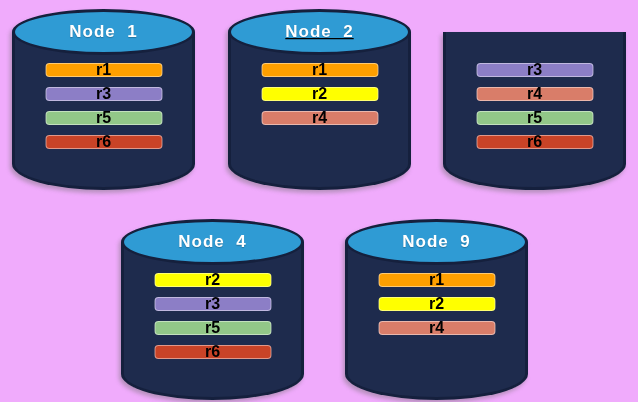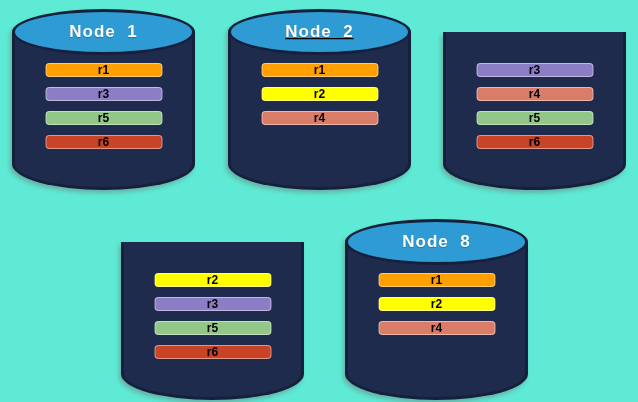--- a/index.html
+++ b/index.html
@@ -5,21 +5,21 @@
   html, body {
     margin: 0;
     padding: 0;
     background: #ffffff;
     font-family: "Liberation Sans", sans-serif;
   }
   #canvas {
     position: relative;
     width: 638px;
     height: 402px;
-    background: #5eead4;
+    background: #f0abfc;
     overflow: hidden;
   }
   .node {
     position: absolute;
     width: 183px;
     height: 181px;
     filter: drop-shadow(-2px 3px 2px rgba(110,110,110,0.45));
   }
   .cyl-body {
     position: absolute;
@@ -71,21 +71,21 @@
     box-sizing: border-box;
     border-radius: 4px;
     border: 1px solid rgba(255,255,255,0.45);
     display: flex;
     align-items: center;
     justify-content: center;
   }
   .bar-label {
     color: #000000;
     font-weight: bold;
-    font-size: 12px;
+    font-size: 16px;
     line-height: 12px;
   }
 </style>
 </head>
 <body>
 
 <div id="canvas">
   <div class="node" style="left: 12px; top: 9px;">
     <div class="cyl-body" style="background: rgb(30, 43, 77); border-color: rgb(21, 32, 61);"></div>
     <div class="cyl-top" style="background: rgb(47, 155, 212); border-color: rgb(21, 32, 61);">
@@ -138,40 +138,43 @@
           <span class="bar-label">r5</span>
         </div>
         <div class="bar" style="background: rgb(201, 67, 39);">
           <span class="bar-label">r6</span>
         </div>
       </div>
   </div>
 
   <div class="node" style="left: 121px; top: 219px;">
     <div class="cyl-body" style="background: rgb(30, 43, 77); border-color: rgb(21, 32, 61);"></div>
+    <div class="cyl-top" style="background: rgb(47, 155, 212); border-color: rgb(21, 32, 61);">
+      <span class="node-title">Node  4</span>
+    </div>
     <div class="bars">
         <div class="bar" style="background: rgb(255, 255, 0);">
           <span class="bar-label">r2</span>
         </div>
         <div class="bar" style="background: rgb(140, 126, 198);">
           <span class="bar-label">r3</span>
         </div>
         <div class="bar" style="background: rgb(146, 199, 136);">
           <span class="bar-label">r5</span>
         </div>
         <div class="bar" style="background: rgb(201, 67, 39);">
           <span class="bar-label">r6</span>
         </div>
       </div>
   </div>
 
   <div class="node" style="left: 345px; top: 219px;">
     <div class="cyl-body" style="background: rgb(30, 43, 77); border-color: rgb(21, 32, 61);"></div>
     <div class="cyl-top" style="background: rgb(47, 155, 212); border-color: rgb(21, 32, 61);">
-      <span class="node-title">Node  8</span>
+      <span class="node-title">Node  9</span>
     </div>
     <div class="bars">
         <div class="bar" style="background: rgb(255, 160, 0);">
           <span class="bar-label">r1</span>
         </div>
         <div class="bar" style="background: rgb(255, 255, 0);">
           <span class="bar-label">r2</span>
         </div>
         <div class="bar" style="background: rgb(217, 125, 105);">
           <span class="bar-label">r4</span>

